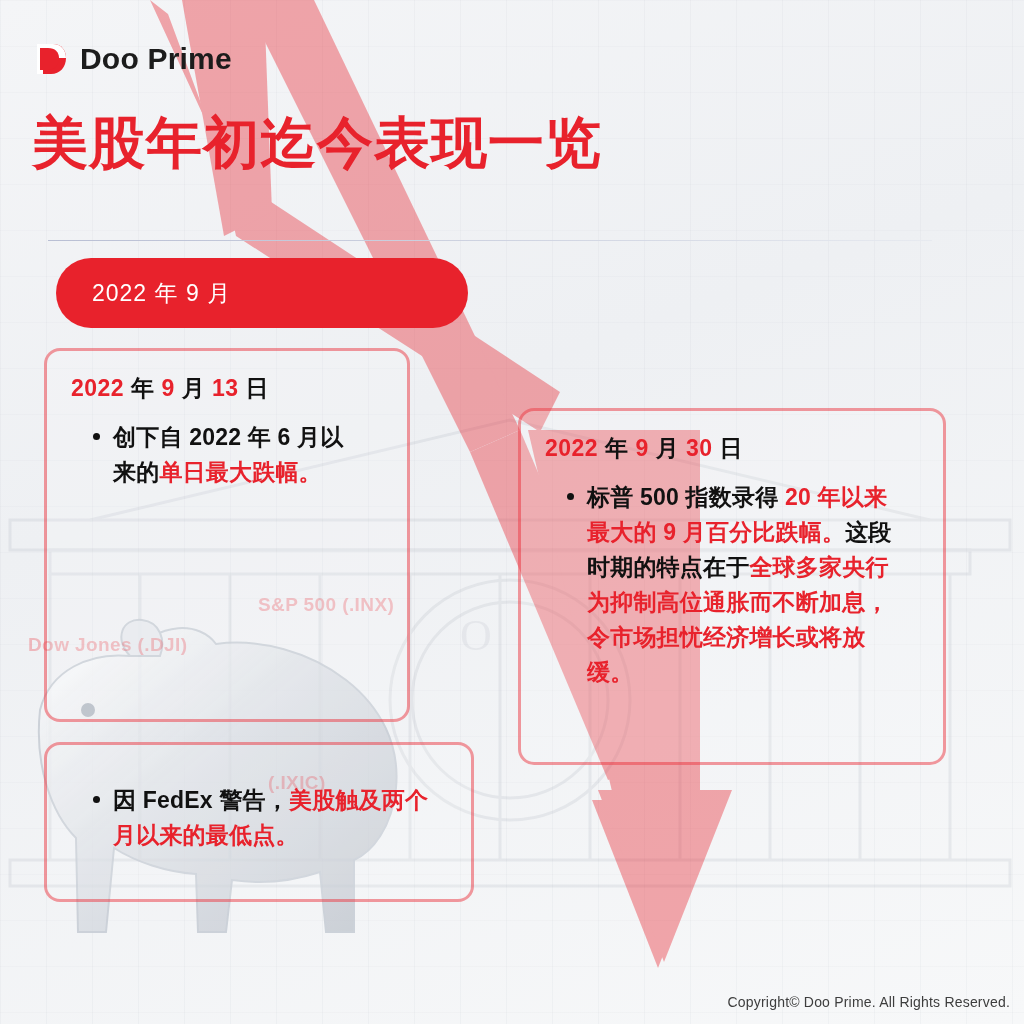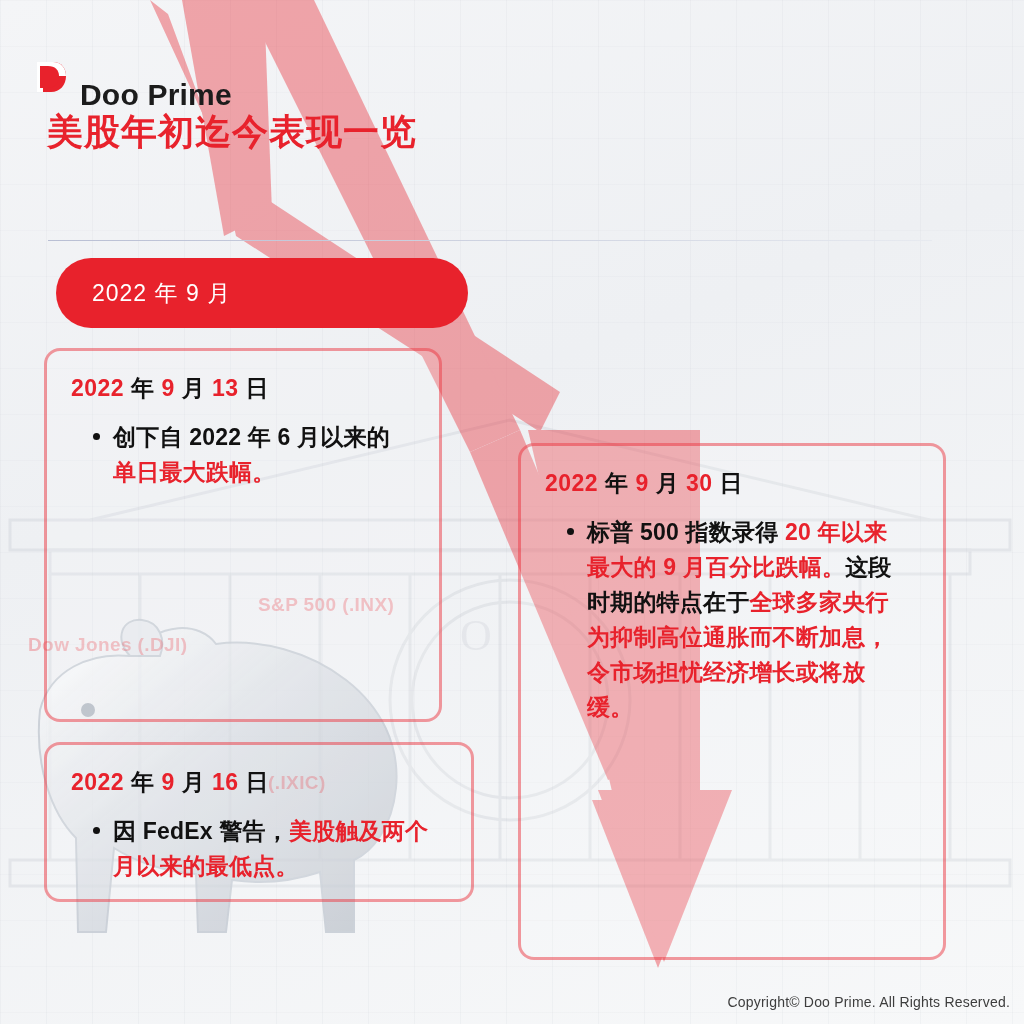--- a/index.html
+++ b/index.html
@@ -68,29 +68,28 @@
   }
   .logo-mark {
     width: 34px;
     height: 34px;
   }
   .logo-text {
     font-size: 30px;
     font-weight: bold;
     letter-spacing: .2px;
     color: #1c1c1c;
-    margin-top: 36px;
   }
 
   
   .title {
     position: absolute;
-    left: 47px;
+    left: 32px;
     top: 112px;
-    font-size: 36px;
+    font-size: 56px;
     line-height: 1.12;
     font-weight: bold;
     color: #e8222c;
     letter-spacing: 1px;
   }
   .divider {
     position: absolute;
     left: 48px;
     top: 240px;
     width: 884px;
@@ -121,22 +120,22 @@
 
   
   .card {
     position: absolute;
     box-sizing: border-box;
     border: 3px solid rgba(232,34,44,0.45);
     border-radius: 16px;
     background: rgba(255,255,255,0.13);
     padding: 22px 26px 20px 24px;
   }
-  .card-1 { left: 44px;  top: 348px; width: 398px; height: 374px; }
-  .card-2 { left: 518px; top: 443px; width: 428px; height: 517px; }
+  .card-1 { left: 44px;  top: 348px; width: 366px; height: 374px; }
+  .card-2 { left: 518px; top: 408px; width: 428px; height: 357px; }
   .card-3 { left: 44px;  top: 742px; width: 430px; height: 160px; }
 
   .card-date {
     font-size: 23px;
     font-weight: bold;
     color: #111111;
     margin: 0 0 14px 0;
     letter-spacing: .5px;
   }
   .card-date .num { color: #e8222c; }
@@ -264,20 +263,19 @@
   </div>
 
   <div class="card card-2">
     <div class="card-date"><span class="num">2022</span><span> 年 </span><span class="num">9</span><span> 月 </span><span class="num">30</span><span> 日</span></div>
     <ul class="bullets">
         <li><span>标普 500 指数录得 </span><span class="hl">20 年以来最大的 9 月百分比跌幅。</span><span>这段时期的特点在于</span><span class="hl">全球多家央行为抑制高位通胀而不断加息，令市场担忧经济增长或将放缓。</span></li>
       </ul>
   </div>
 
   <div class="card card-3">
-    <div class="card-date"><span class="num">2022</span><span> 年 </span><span class="num">9</span><span> 月 </span><span class="num">16</span><span> 日</span></div>
     <ul class="bullets">
         <li><span>因 FedEx 警告，</span><span class="hl">美股触及两个月以来的最低点。</span></li>
       </ul>
   </div>
 
   <div class="copyright">Copyright© Doo Prime. All Rights Reserved.</div>
 </div>
 
 </body></html>

